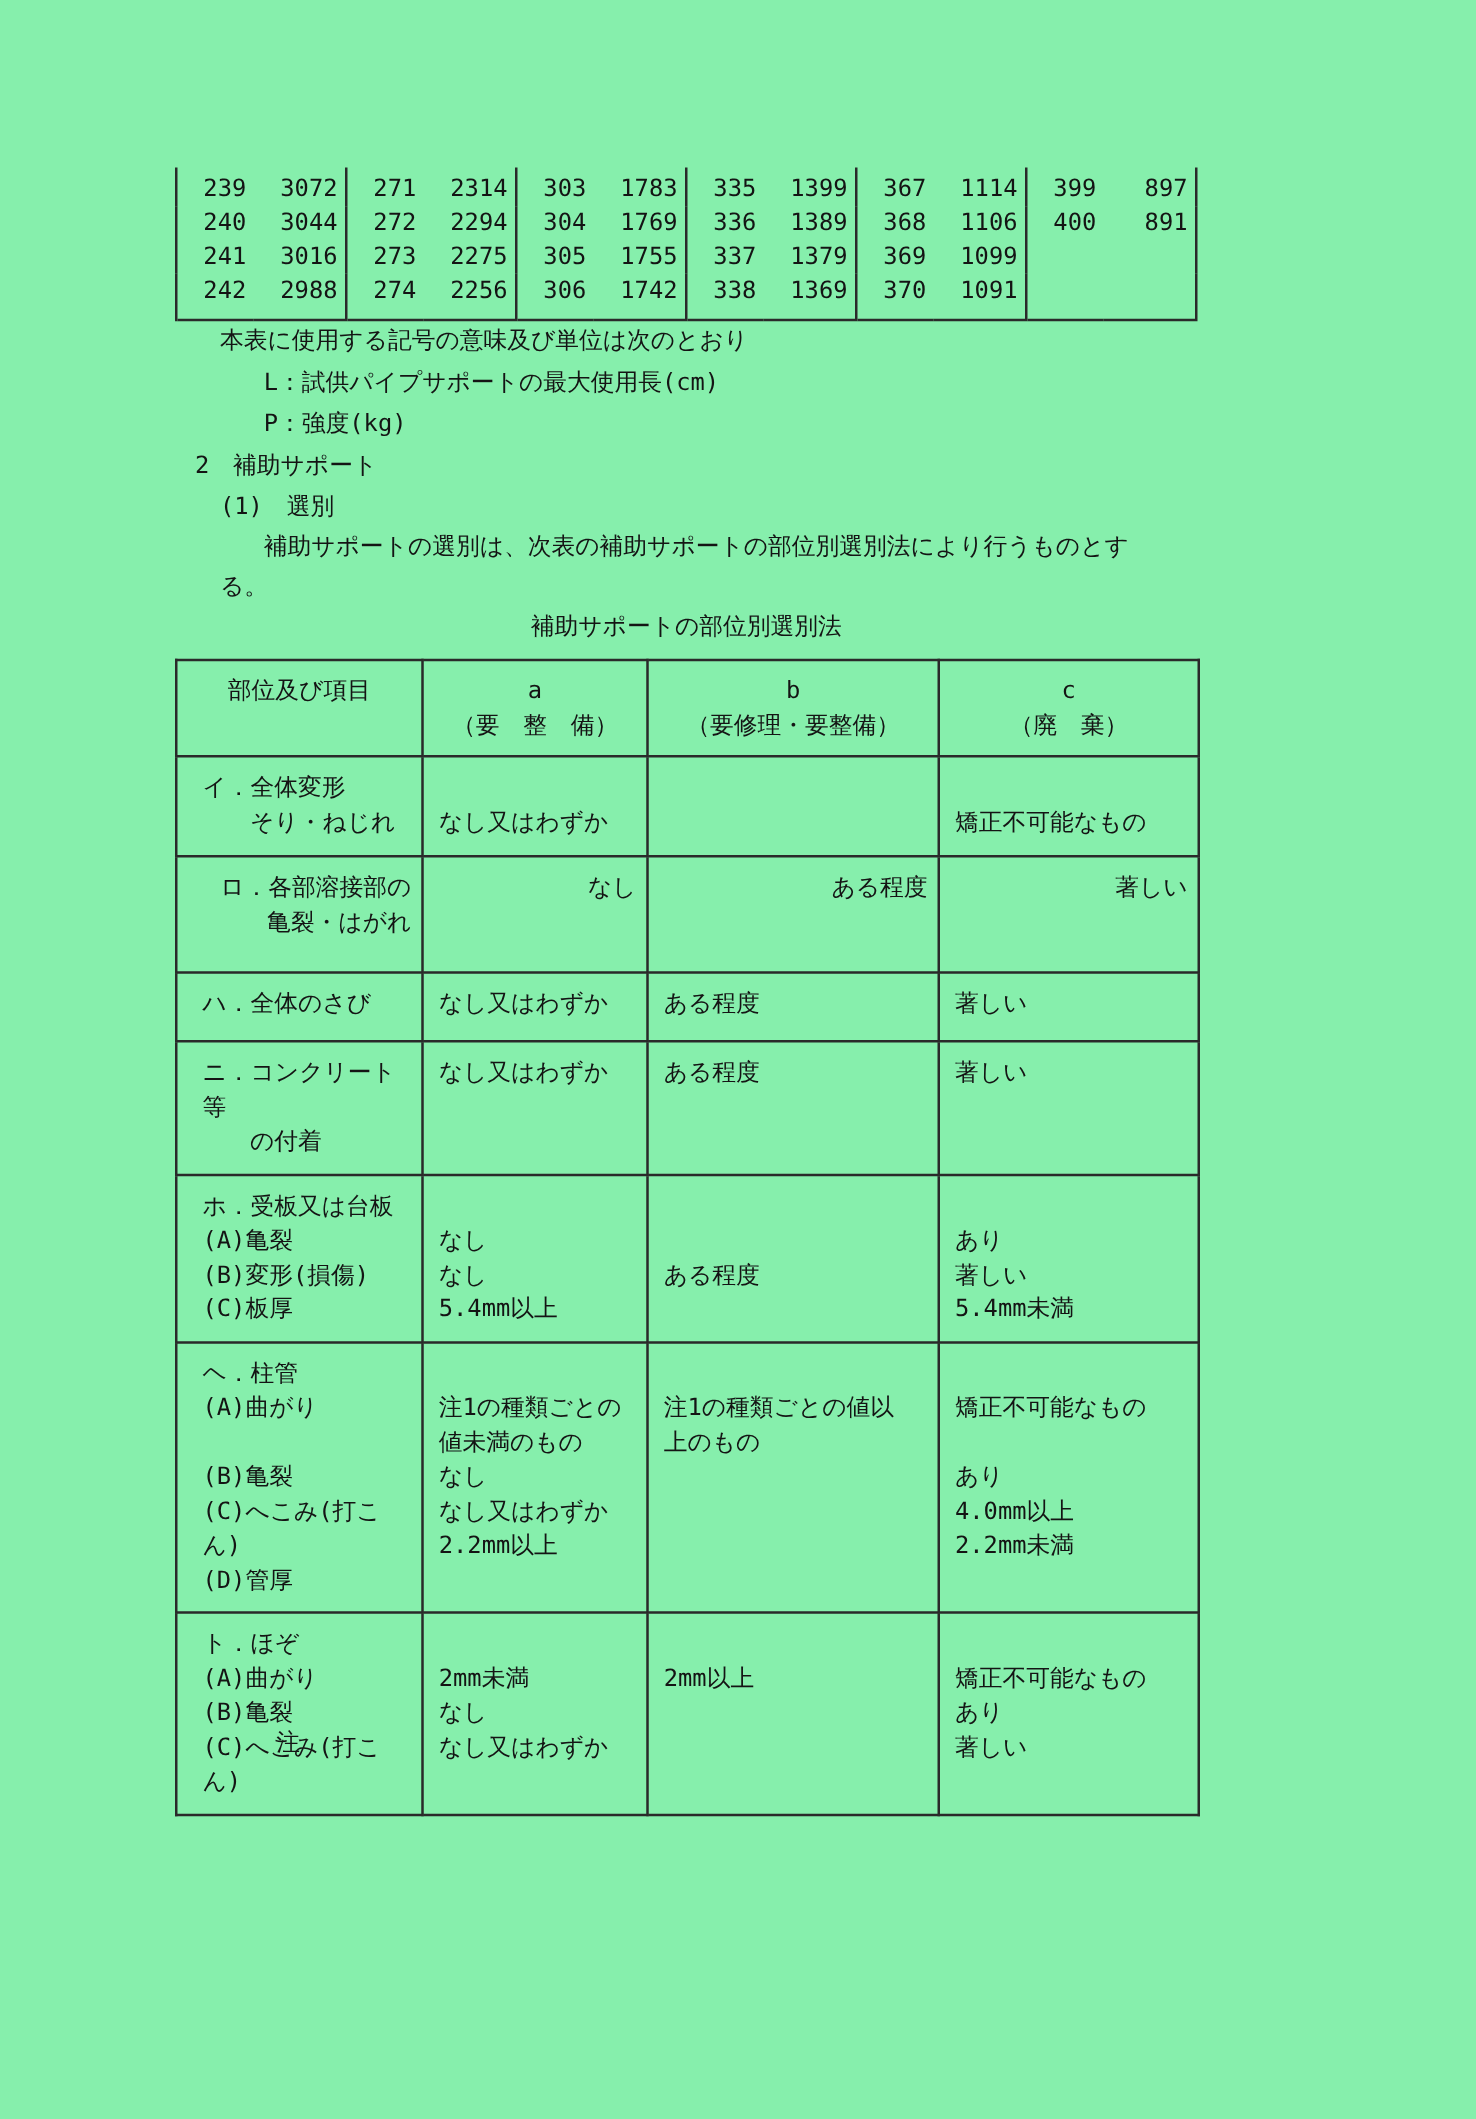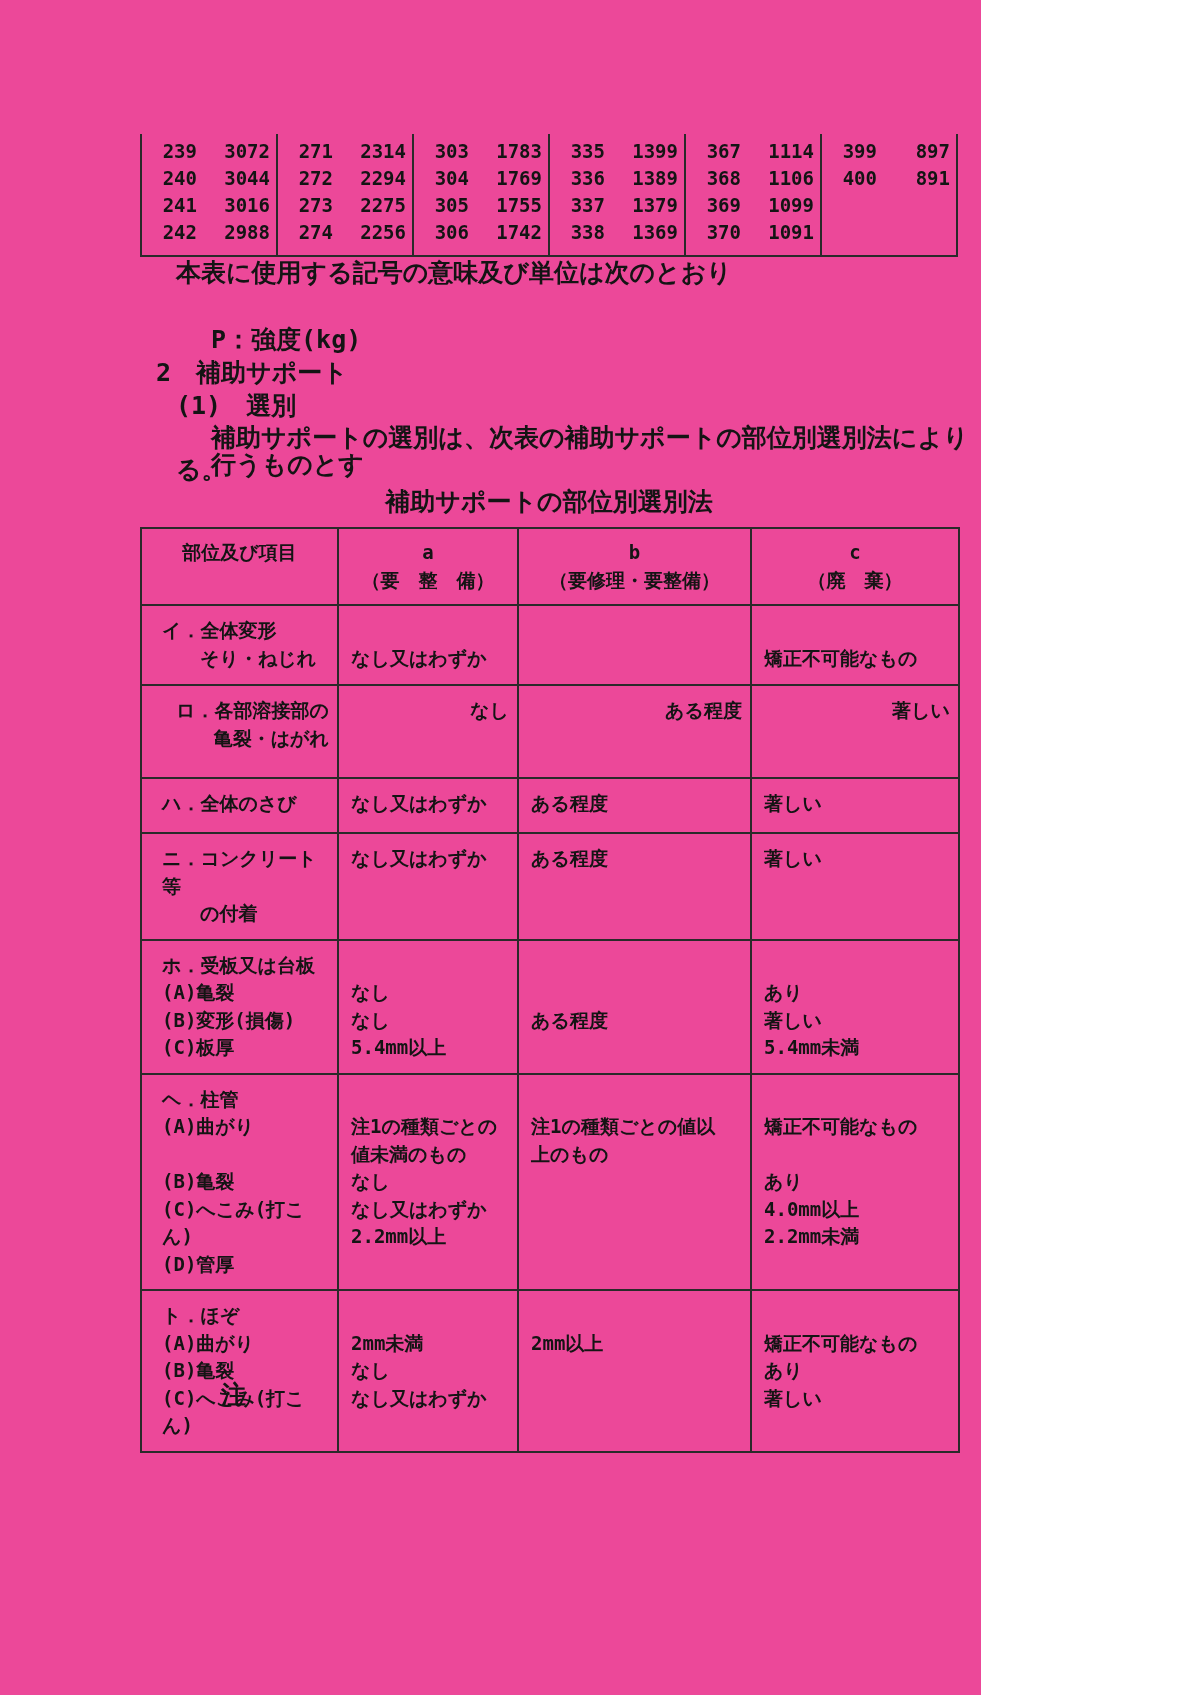--- a/index.html
+++ b/index.html
@@ -1,28 +1,27 @@
 <!DOCTYPE html>
 <html><head>
 <meta charset="utf-8">
 <style>
   * { box-sizing: border-box; }
   html,body { margin:0; padding:0; background:#ffffff; }
   .page {
     position: relative;
-    width: 981px;
+    width: 1181px;
     height: 1695px;
-    background: #ec4899;
+    background: #86efac;
     color: #141414;
     font-family: "DejaVu Sans Mono", "DejaVu Sans", monospace;
     overflow: hidden;
-    font-weight: bold;
   }
   .abs { position: absolute; }
-  .txt { font-size: 25px; line-height: 27px; white-space: pre-wrap; }
+  .txt { font-size: 19px; line-height: 27px; white-space: pre-wrap; }
 
   
   .num-table {
     border-collapse: collapse;
     table-layout: fixed;
     width: 818px;
     border-bottom: 2px solid #2a2a2a;
   }
   .num-table td {
     font-size: 19px;
@@ -128,20 +127,21 @@
         <td class="pcol">1369</td>
         <td class="lcol">370</td>
         <td class="pcol">1091</td>
         <td class="lcol"></td>
         <td class="pcol"></td>
       </tr>
     </tbody>
   </table>
 
   <div class="txt abs" style="left:176px; top:259px;">本表に使用する記号の意味及び単位は次のとおり</div>
+  <div class="txt abs" style="left:211px; top:293px;">L：試供パイプサポートの最大使用長(cm)</div>
   <div class="txt abs" style="left:211px; top:326px;">P：強度(kg)</div>
 
   <div class="txt abs" style="left:156px; top:359px;">2　補助サポート</div>
   <div class="txt abs" style="left:176px; top:392px;">(1)　選別</div>
   <div class="txt abs" style="left:211px; top:424px;">補助サポートの選別は、次表の補助サポートの部位別選別法により行うものとす</div>
   <div class="txt abs" style="left:176px; top:456px;">る。</div>
 
   <div class="txt abs title-line" style="left:140px; top:488px;">補助サポートの部位別選別法</div>
 
   <table class="sel-table abs" style="left:140px; top:527px;">

